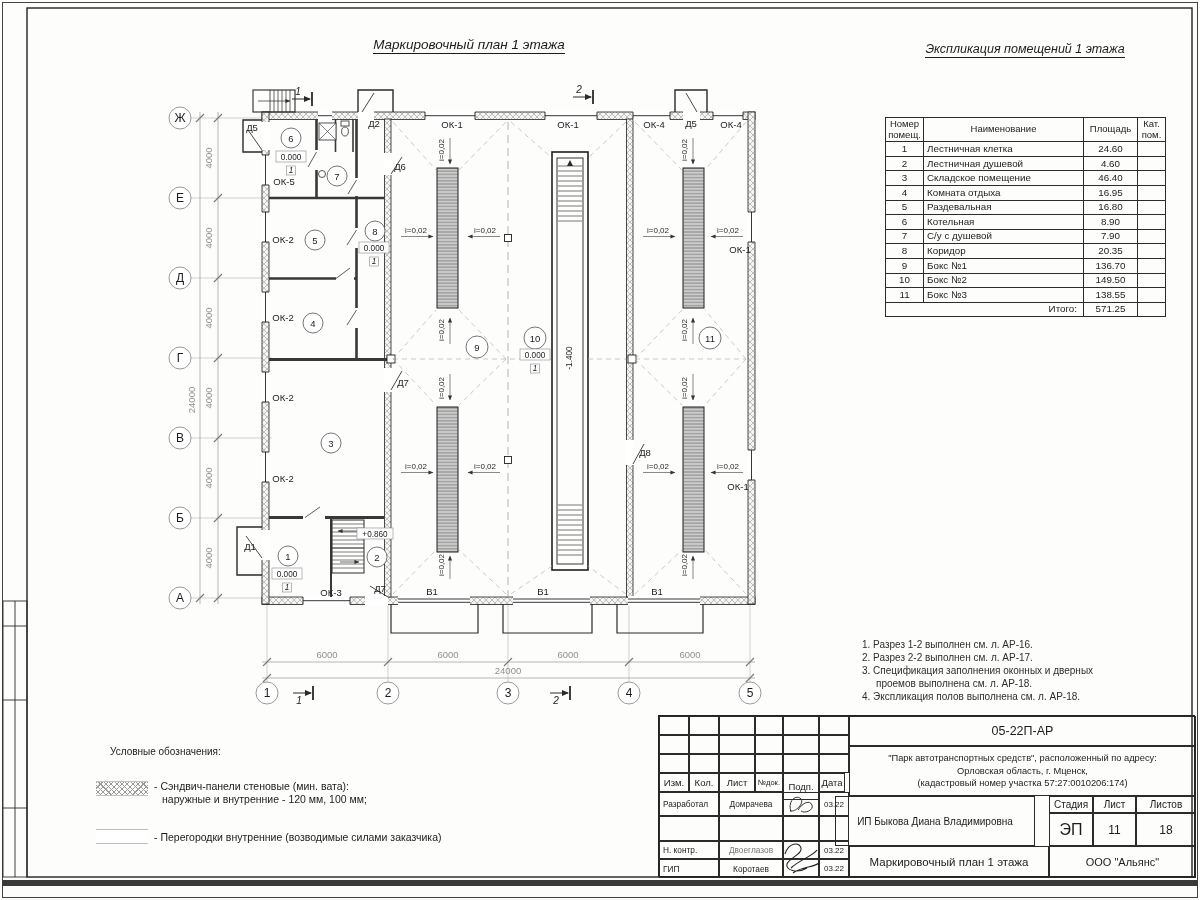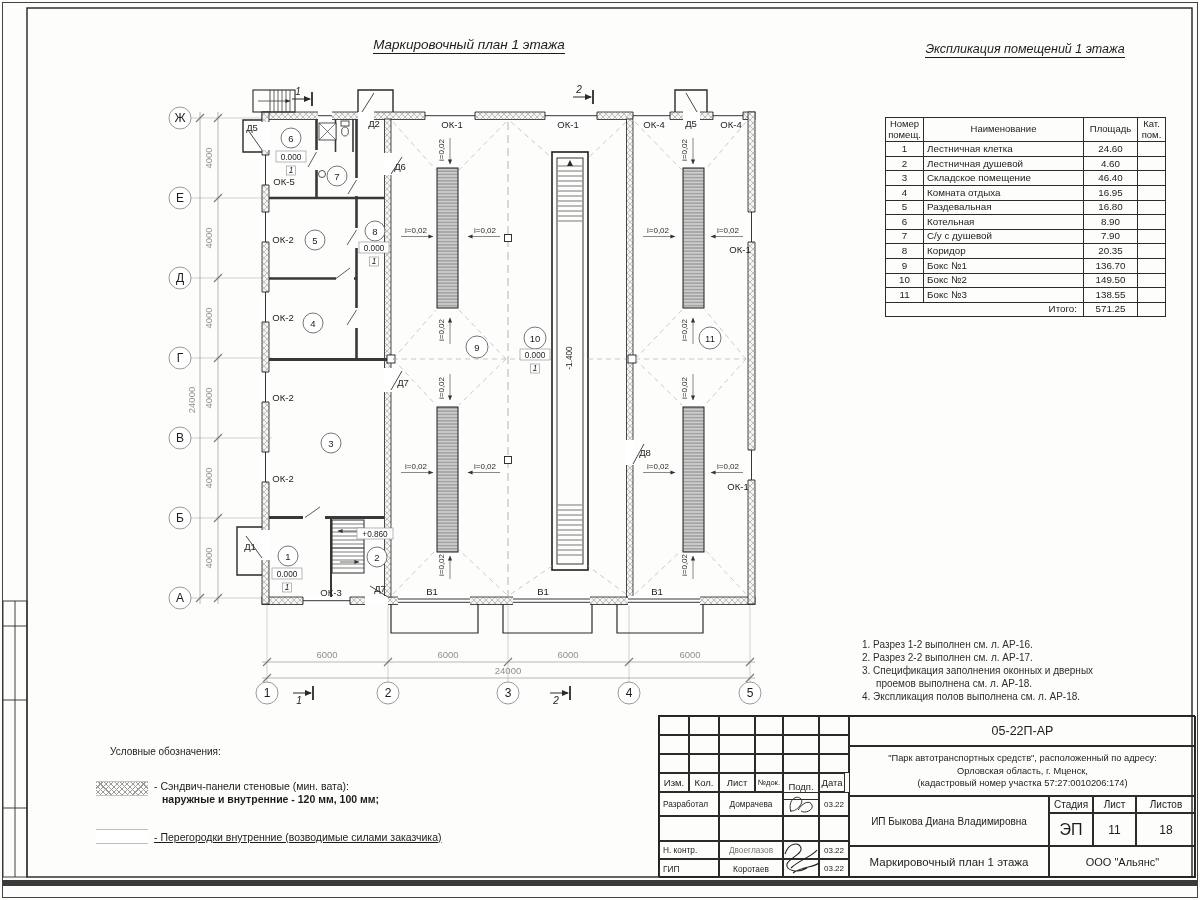--- a/index.html
+++ b/index.html
@@ -32,22 +32,22 @@
   .notes{left:862px;top:638px;width:255px;font-size:10px;line-height:13px;color:#2e2e2e;}
   .notes div{padding-left:14px;text-indent:-14px;}
 
   .legend-title{left:110px;top:746px;font-size:10px;}
   .lg-sw1{left:96px;top:781px;width:52px;height:13px;border-top:1px solid #c2c2c2;border-bottom:1px solid #c2c2c2;
     background:
       repeating-linear-gradient(45deg,transparent 0 3px,#9a9a9a 3px 3.8px),
       repeating-linear-gradient(-45deg,transparent 0 3px,#9a9a9a 3px 3.8px);}
   .lg-sw2{left:96px;top:829px;width:52px;height:13px;border-top:1px solid #bdbdbd;border-bottom:1px solid #bdbdbd;background:#fff;}
   .lg-t1{left:154px;top:780px;font-size:10.5px;line-height:12.5px;}
-  .lg-t1 .l2{padding-left:8px;font-weight:bold;}
-  .lg-t2{left:154px;top:831px;font-size:10.5px;text-decoration:underline;}
+  .lg-t1 .l2{padding-left:8px;}
+  .lg-t2{left:154px;top:831px;font-size:10.5px;}
 
   .tb{left:658px;top:715px;width:537px;height:162px;border:1.8px solid #222;box-sizing:border-box;font-size:9px;}
   .tb .c{position:absolute;box-sizing:border-box;border:1px solid #2b2b2b;display:flex;align-items:center;justify-content:center;text-align:center;overflow:hidden;}
   .tb .lft{justify-content:flex-start;padding-left:3px;text-align:left;}
 </style>
 </head>
 <body>
 
 <div class="sheet">
 
@@ -740,21 +740,21 @@
   <div class="c" style="left:60px;top:143px;width:64px;height:19px;font-size:8.3px">Коротаев</div>
   <div class="c" style="left:124px;top:143px;width:36px;height:19px"></div>
   <div class="c" style="left:160px;top:143px;width:30px;height:19px;font-size:8px">03.22</div>
 
   <div class="c" style="left:190px;top:0;width:347px;height:30px;font-size:12.5px">05-22П-АР</div>
   <div class="c" style="left:190px;top:30px;width:347px;height:50px;font-size:9.3px;flex-direction:column;line-height:12.5px">
     <div>"Парк автотранспортных средств",  расположенный по адресу:</div>
     <div>Орловская область, г. Мценск,</div>
     <div>(кадастровый номер участка 57:27:0010206:174)</div>
   </div>
-  <div class="c" style="left:190px;top:80px;width:200px;height:50px;font-size:10px">ИП Быкова Диана Владимировна</div>
+  <div class="c" style="left:176px;top:80px;width:200px;height:50px;font-size:10px">ИП Быкова Диана Владимировна</div>
   <div class="c" style="left:390px;top:80px;width:44px;height:17px;font-size:10px">Стадия</div>
   <div class="c" style="left:434px;top:80px;width:43px;height:17px;font-size:10px">Лист</div>
   <div class="c" style="left:477px;top:80px;width:60px;height:17px;font-size:10px">Листов</div>
   <div class="c" style="left:390px;top:97px;width:44px;height:33px;font-size:16px">ЭП</div>
   <div class="c" style="left:434px;top:97px;width:43px;height:33px;font-size:12px">11</div>
   <div class="c" style="left:477px;top:97px;width:60px;height:33px;font-size:12px">18</div>
   <div class="c" style="left:190px;top:130px;width:200px;height:32px;font-size:11.5px">Маркировочный план 1 этажа</div>
   <div class="c" style="left:390px;top:130px;width:147px;height:32px;font-size:11px">ООО "Альянс"</div>
 
   <svg style="position:absolute;left:124px;top:76px;pointer-events:none" width="36" height="24">

